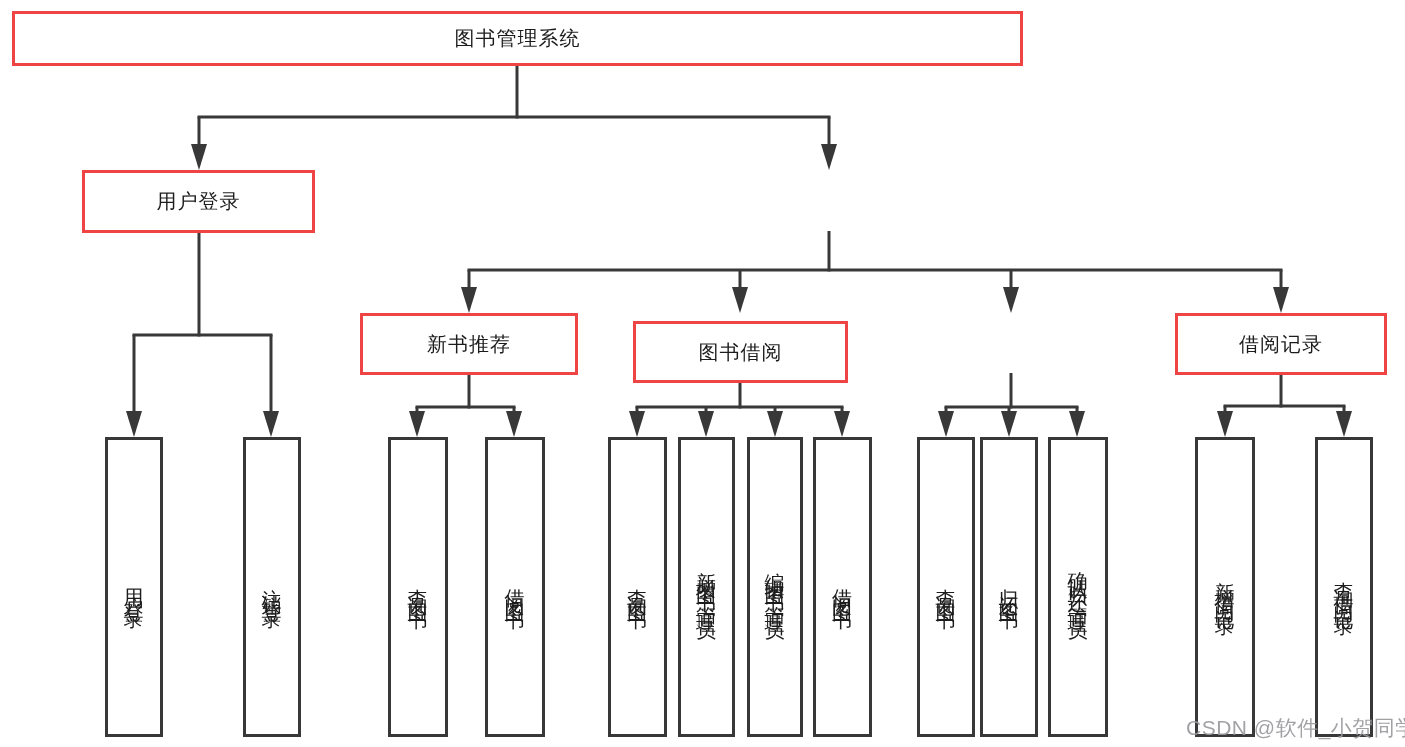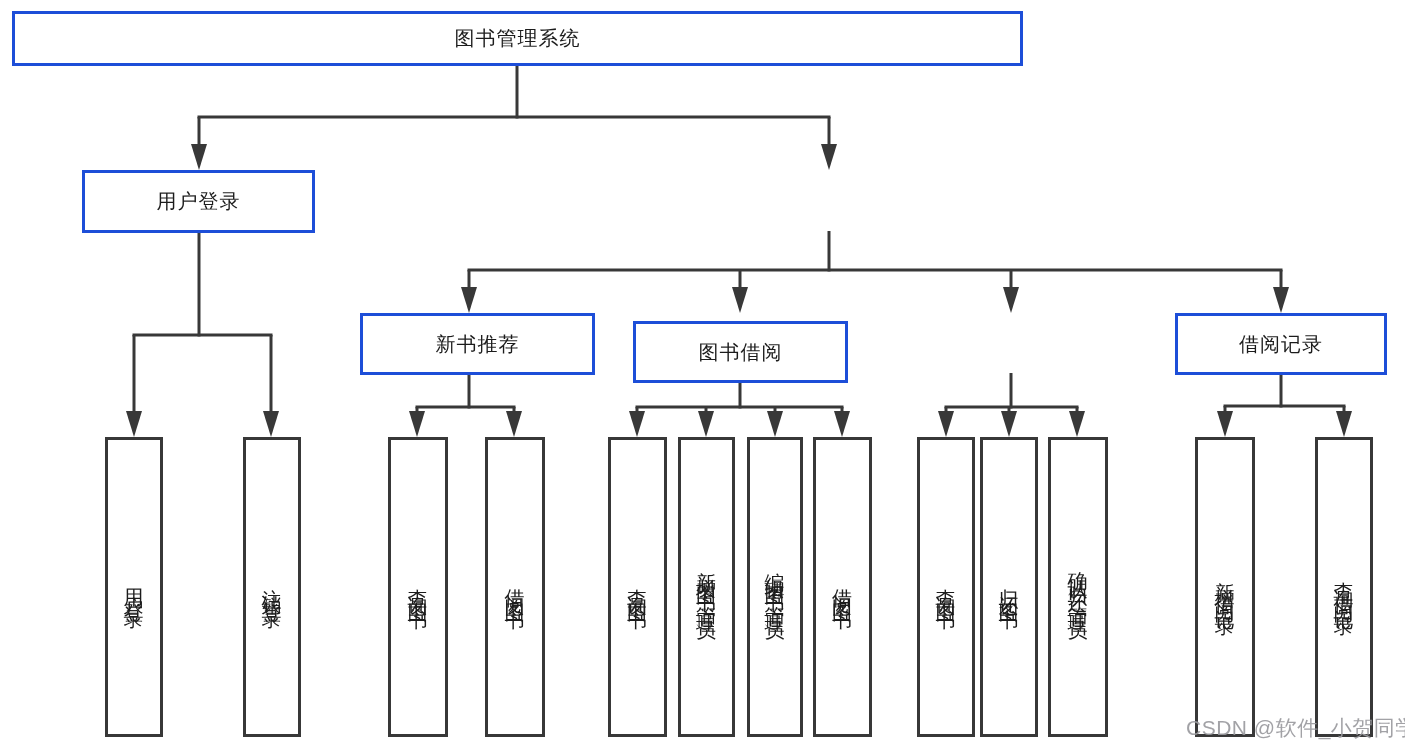--- a/index.html
+++ b/index.html
@@ -14,21 +14,21 @@
   }
   .wires {
     position: absolute;
     left: 0; top: 0;
     width: 1405px; height: 747px;
   }
   .node {
     position: absolute;
     box-sizing: border-box;
     background: #ffffff;
-    border: 3px solid #1d4ed8;
+    border: 3px solid #ef4444;
     display: flex;
     align-items: center;
     justify-content: center;
     font-size: 20px;
     letter-spacing: 1px;
     white-space: nowrap;
     z-index: 2;
   }
   .vnode {
     position: absolute;
@@ -136,21 +136,21 @@
       <polygon points="1217,411 1233,411 1225,437" fill="#383838" stroke="none"></polygon>
       <line x1="1344" y1="406" x2="1344" y2="413"></line>
       <polygon points="1336,411 1352,411 1344,437" fill="#383838" stroke="none"></polygon>
     </g>
   </svg>
 
   <div class="node" style="left:12px; top:11px; width:1011px; height:55px;">图书管理系统</div>
 
   <div class="node" style="left:82px; top:170px; width:233px; height:63px;">用户登录</div>
 
-  <div class="node" style="left:360px; top:313px; width:235px; height:62px;">新书推荐</div>
+  <div class="node" style="left:360px; top:313px; width:218px; height:62px;">新书推荐</div>
   <div class="node" style="left:633px; top:313px; width:215px; height:62px;margin-top:8px;">图书借阅</div>
   <div class="node" style="left:1175px; top:313px; width:212px; height:62px;">借阅记录</div>
 
   <div class="vnode" style="left:105px; top:437px; width:58px; height:300px;">
     <span class="vtext">用户登录</span>
   </div>
   <div class="vnode" style="left:243px; top:437px; width:58px; height:300px;">
     <span class="vtext">注销登录</span>
   </div>
 

